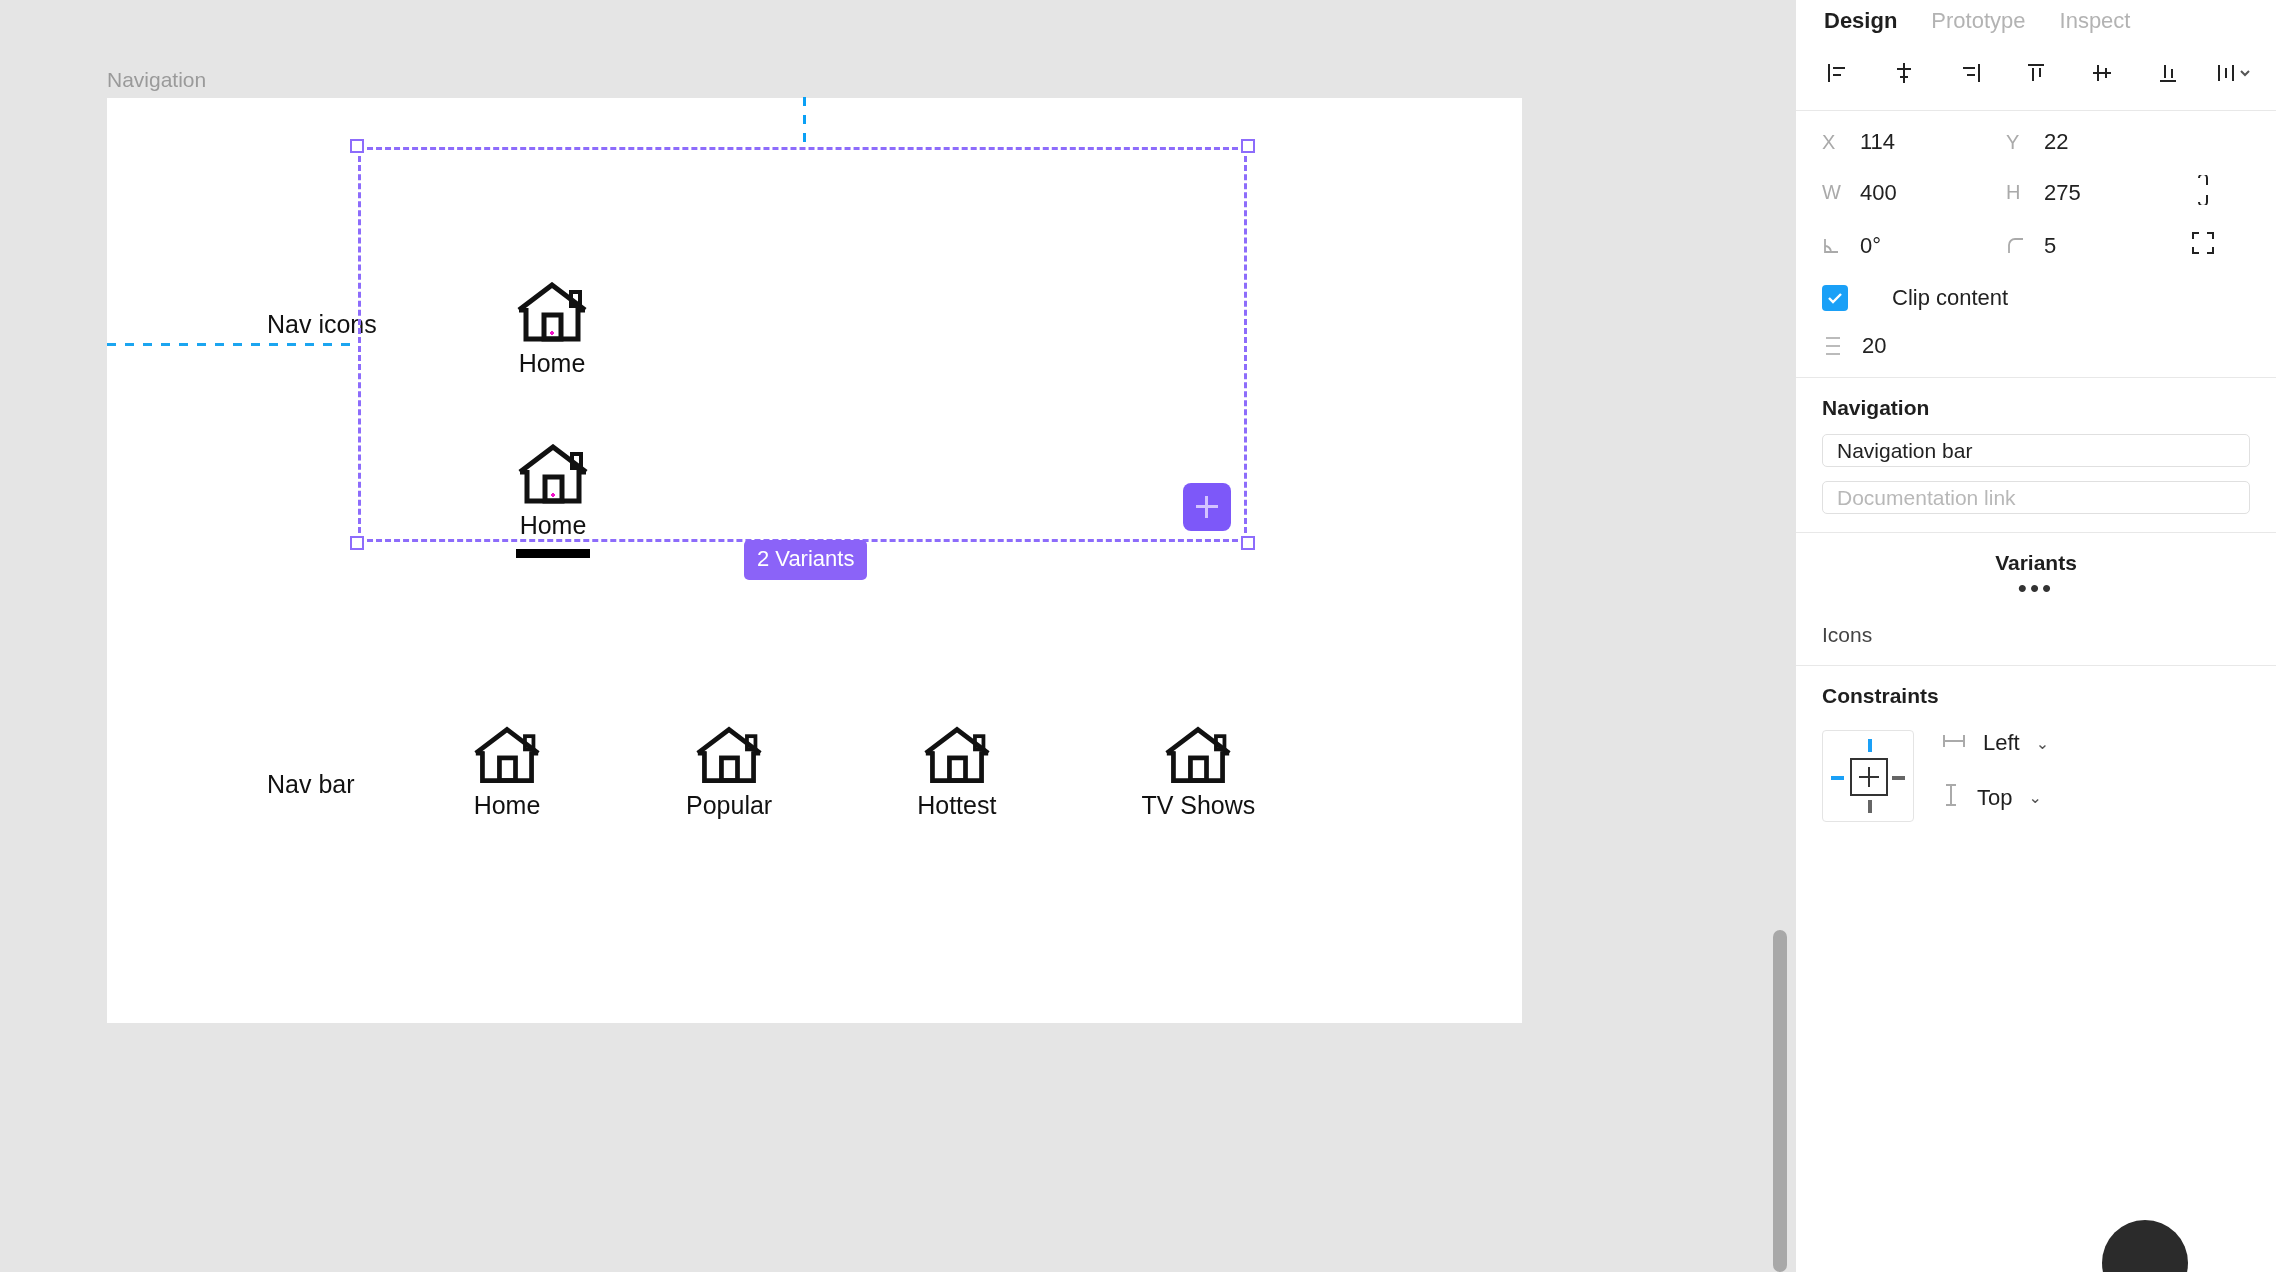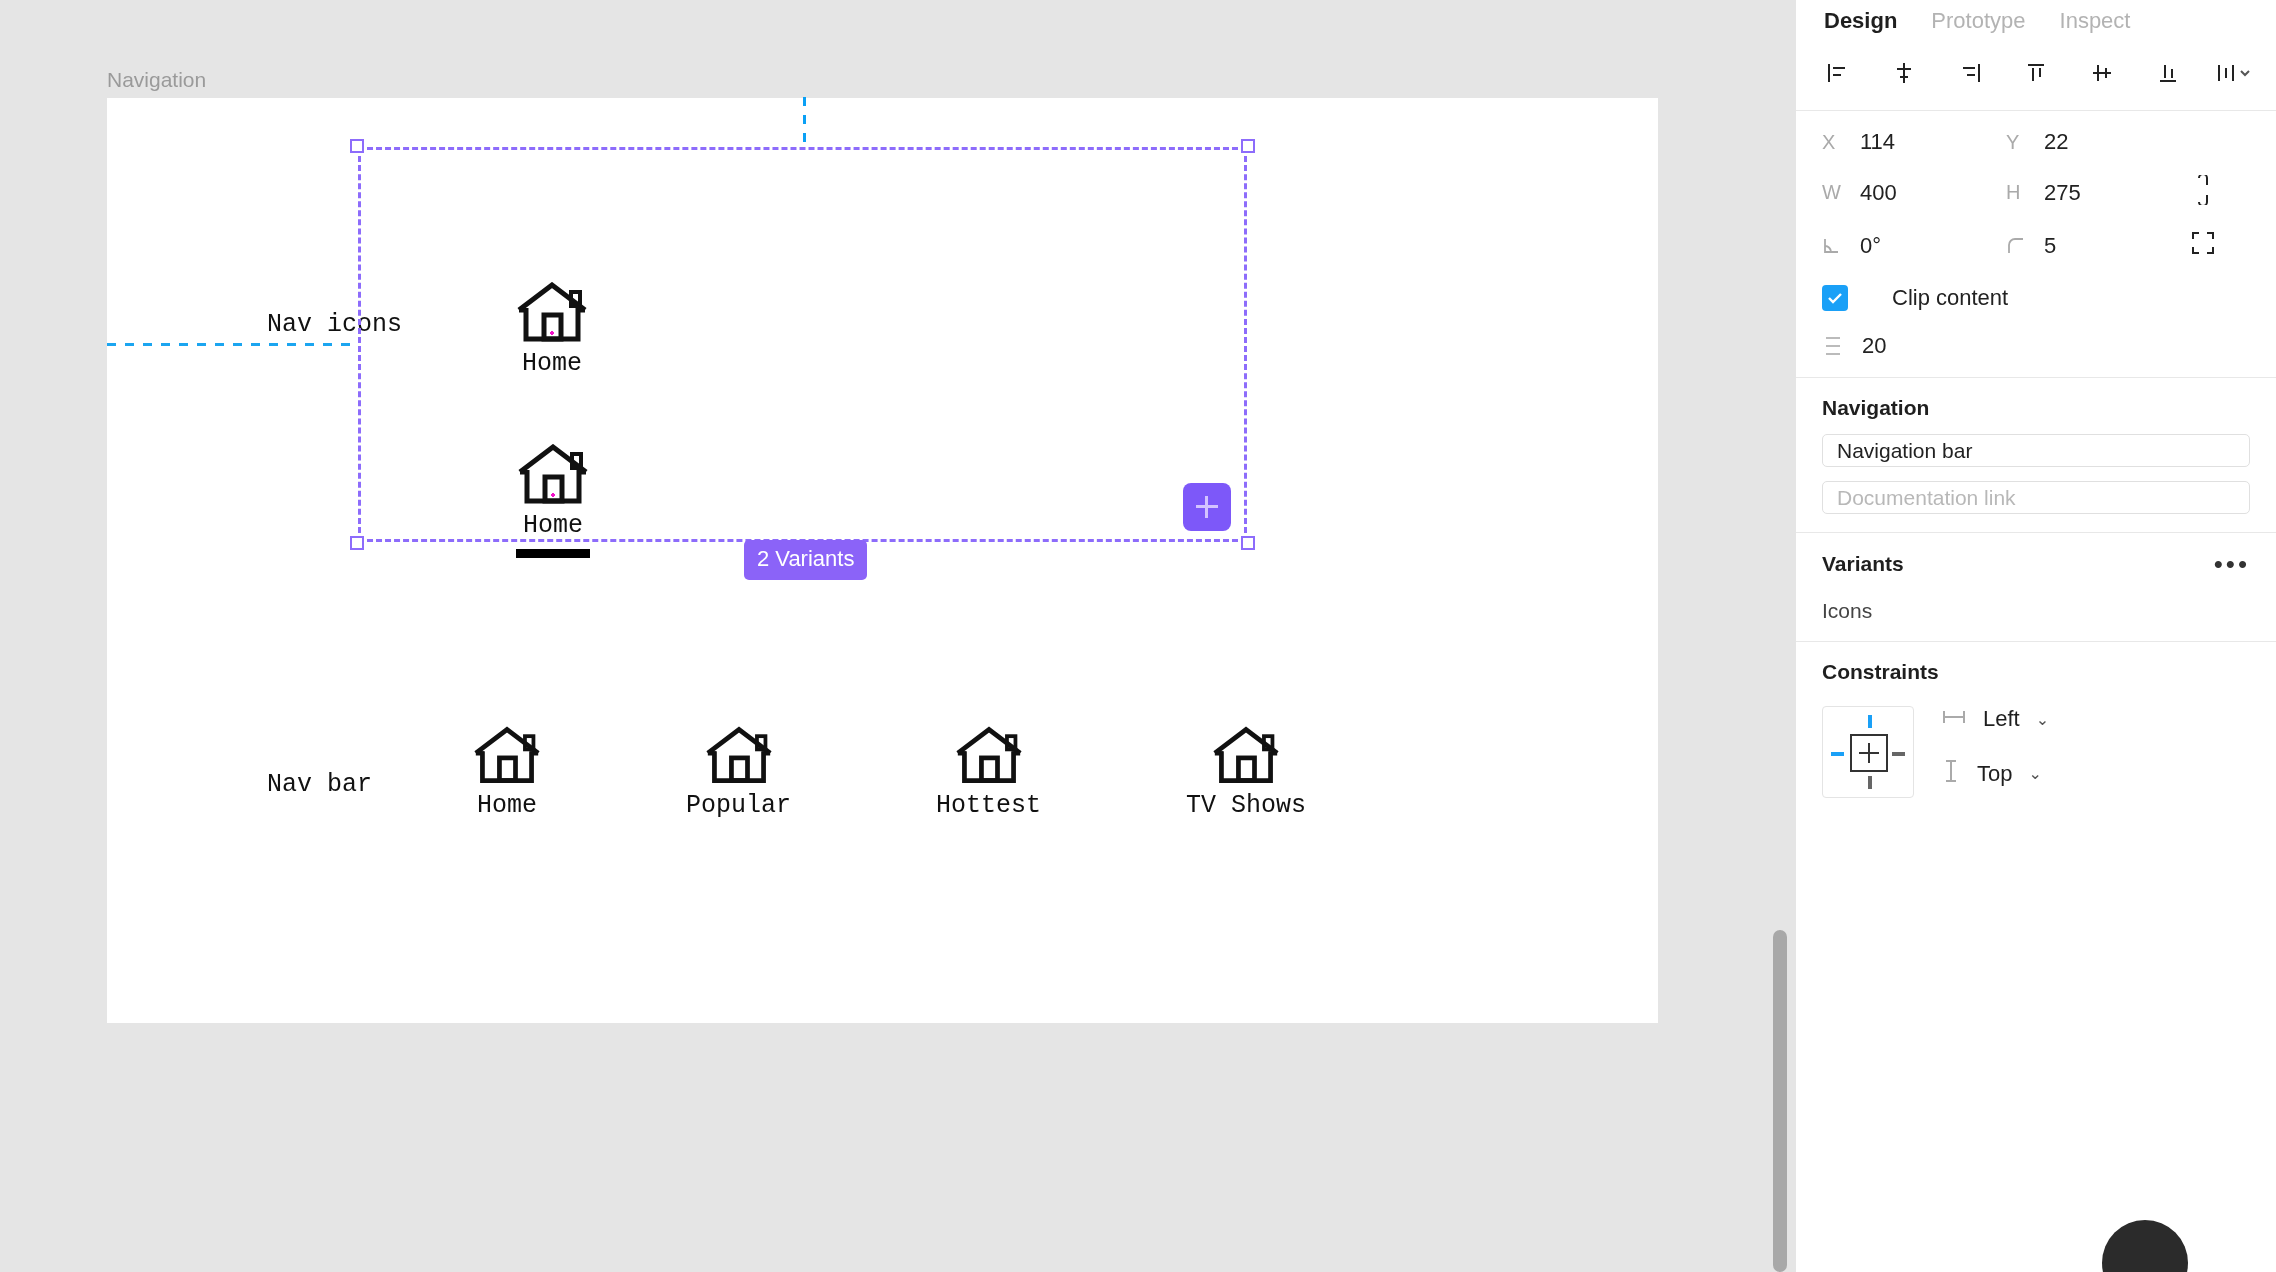--- a/index.html
+++ b/index.html
@@ -18,23 +18,22 @@
     background: #e5e5e5;
     overflow: hidden;
   }
   #frame-label {
     position: absolute; left: 107px; top: 68px;
     font-size: 21px; color: #9a9a9a;
     white-space: nowrap;
   }
   #artboard {
     position: absolute; left: 107px; top: 98px;
-    width: 1551px; height: 925px;
+    width: 1415px; height: 925px;
     background: #ffffff;
-    font-family: Liberation Mono, monospace;
   }
   .side-label {
     position: absolute;
     font-size: 25px; color: #111;
     white-space: nowrap;
   }
   #label-nav-icons { left: 160px; top: 212px; }
   #label-nav-bar   { left: 160px; top: 672px; }
 
   
@@ -149,21 +148,21 @@
 
   #clip-row { display: flex; align-items: center; gap: 16px; margin-top: 24px; }
   #clip-checkbox {
     width: 26px; height: 26px; background: #1aa0f7; border-radius: 4px;
     display: flex; align-items: center; justify-content: center; cursor: pointer;
   }
   #clip-label { font-size: 22px; color: #222; margin-left: 28px; }
   #spacing-row { display: flex; align-items: center; gap: 16px; margin-top: 22px; }
 
   .section-title { font-size: 21px; font-weight: bold; color: #1f1f1f; }
-  .section-head { display: flex; align-items: center; justify-content: space-between; }
+  .section-head { display: flex; align-items: center; justify-content: space-between; flex-direction: column; }
   .text-input {
     margin-top: 14px; width: 100%; height: 33px;
     border: 1px solid #e0e0e0; border-radius: 5px;
     padding: 0 14px; font-size: 21px; color: #222;
     font-family: "Liberation Sans", sans-serif; background: #fff;
   }
   .text-input::placeholder { color: #b8b8b8; }
 
   .variant-prop-name { font-size: 21px; color: #444; margin-top: 22px; }
   .pill-row { display: flex; gap: 16px; margin-top: 18px; }

